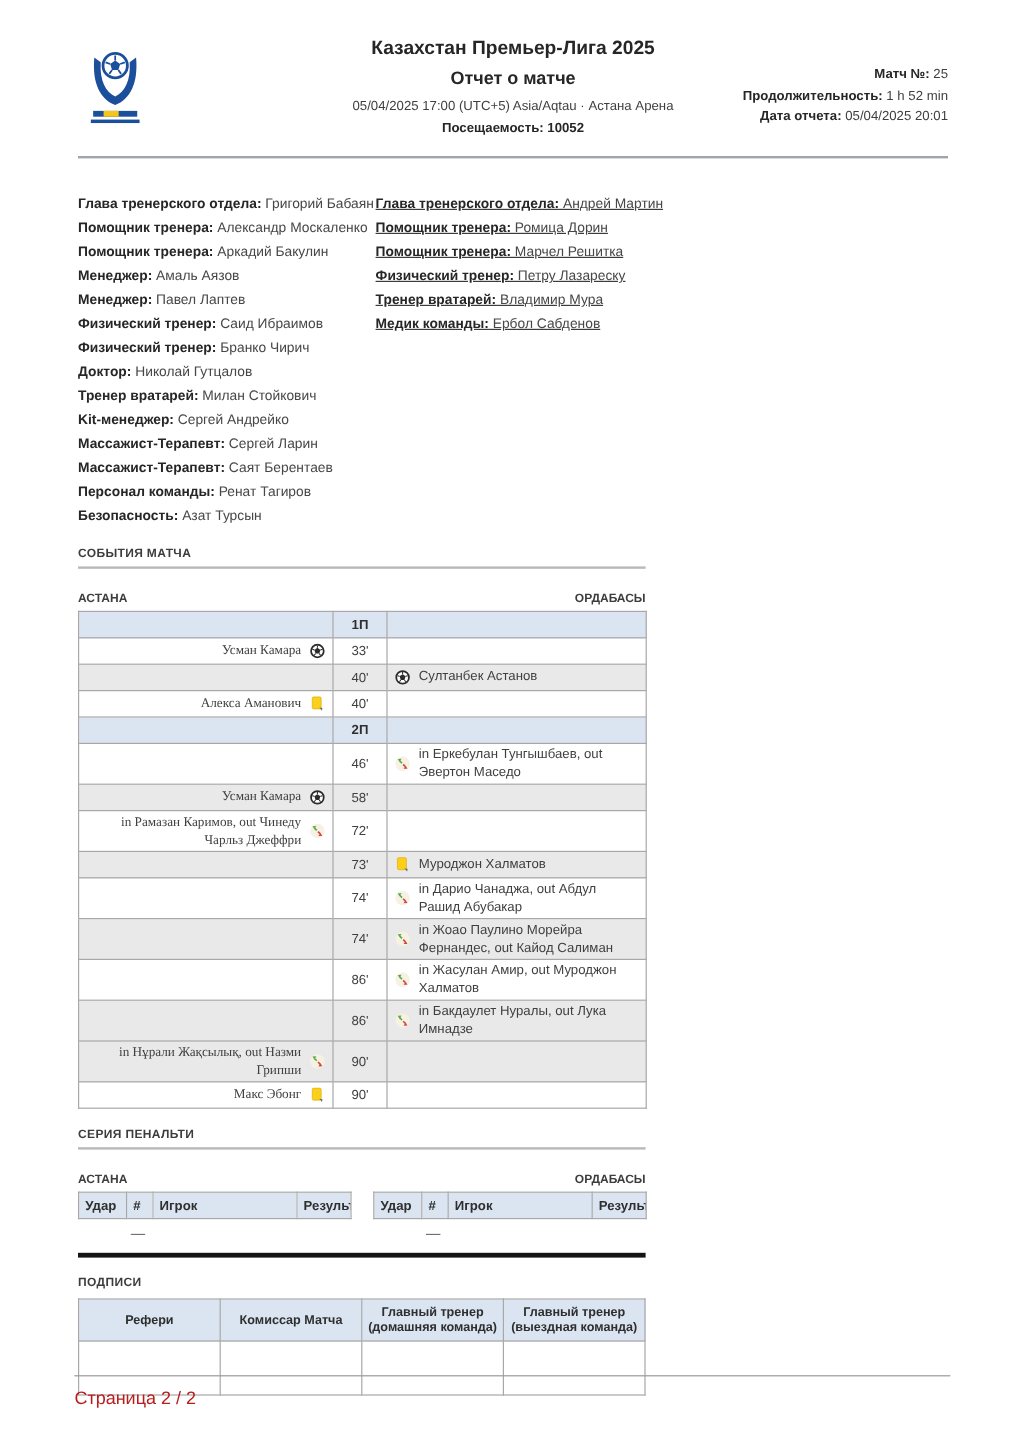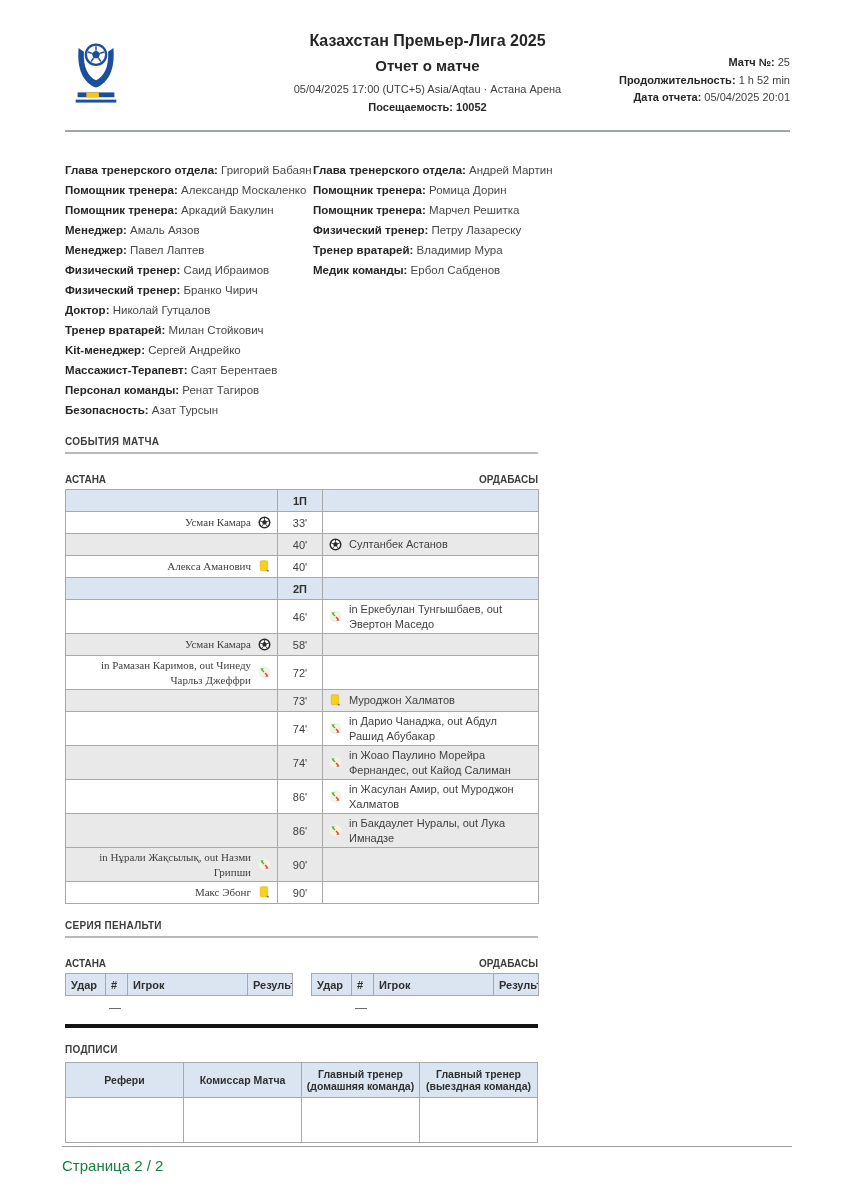--- a/index.html
+++ b/index.html
@@ -13,21 +13,21 @@
   .league{font-size:16px;font-weight:bold;color:#262626;margin-bottom:7px;}
   .rtitle{font-size:15px;font-weight:bold;color:#262626;margin-bottom:9px;}
   .dline{font-size:11px;color:#3f3f3f;margin-bottom:6px;}
   .aline{font-size:11px;color:#262626;font-weight:bold;}
   .hdr-right{position:absolute;right:0;top:26px;text-align:right;font-size:11px;line-height:17.5px;color:#3f3f3f;}
   .hdr-right b,.aline b{color:#262626;}
   .hdr-rule{border:none;border-top:2px solid #a0a5ab;margin:12px 0 0 0;}
   
   .staff{display:flex;margin-top:28px;}
   .staff-col-home{width:248px;}
-  .staff-col-away{flex:1;}
+  .staff-col-away{flex:1;text-decoration:underline;}
   .staff-line{font-size:11.5px;line-height:20px;white-space:nowrap;color:#474747;}
   .staff-line b{color:#262626;}
   
   .sec-title{font-size:10px;font-weight:bold;color:#3d3d3d;letter-spacing:.3px;margin-top:16px;}
   .sec-rule{border:none;border-top:2px solid #b9b9b9;margin:5px 0 0 0;width:473px;}
   .teams-row{width:473px;display:flex;justify-content:space-between;font-size:10px;font-weight:bold;
              color:#3d3d3d;margin:20px 0 4px;}
   
   .ev-table{width:473px;border-collapse:collapse;table-layout:fixed;font-size:11px;color:#3f3f3f;
             border:1px solid #7f7f7f;}
@@ -52,21 +52,21 @@
   .thick-rule{width:473px;height:4px;background:#141414;margin-top:9px;}
   
   .sig-table{width:473px;border-collapse:collapse;table-layout:fixed;font-size:10.5px;margin-top:7px;
              border:1px solid #7f7f7f;}
   .sig-table th{border:1px solid var(--border,#a8a8a8);background:var(--table-header-bg,#dbe5f1);
                 font-weight:bold;text-align:center;vertical-align:middle;padding:3px 4px;height:28px;color:#2f2f2f;}
   .sig-table td{border:1px solid var(--border,#a8a8a8);height:42px;}
   
   .footer{position:absolute;left:62px;right:56px;top:1146px;}
   .foot-rule{border:none;border-top:1px solid #9a9a9a;margin:0;}
-  .page-num{font-size:15px;color:#15803d;margin-top:10px;}
+  .page-num{font-size:15px;color:#b91c1c;margin-top:10px;}
 </style>
 </head>
 <body>
 
 <div class="page">
 
   <header class="hdr">
     <div class="logo">
       <svg viewBox="0 0 60 72" width="58" height="70">
         <circle cx="30" cy="15" r="10.5" fill="#fff" stroke="#1b4e9b" stroke-width="2.4"></circle>
@@ -97,20 +97,21 @@
         <div class="staff-line"><b>Глава тренерского отдела:</b><span> Григорий Бабаян</span></div>
         <div class="staff-line"><b>Помощник тренера:</b><span> Александр Москаленко</span></div>
         <div class="staff-line"><b>Помощник тренера:</b><span> Аркадий Бакулин</span></div>
         <div class="staff-line"><b>Менеджер:</b><span> Амаль Аязов</span></div>
         <div class="staff-line"><b>Менеджер:</b><span> Павел Лаптев</span></div>
         <div class="staff-line"><b>Физический тренер:</b><span> Саид Ибраимов</span></div>
         <div class="staff-line"><b>Физический тренер:</b><span> Бранко Чирич</span></div>
         <div class="staff-line"><b>Доктор:</b><span> Николай Гутцалов</span></div>
         <div class="staff-line"><b>Тренер вратарей:</b><span> Милан Стойкович</span></div>
         <div class="staff-line"><b>Kit-менеджер:</b><span> Сергей Андрейко</span></div>
+        <div class="staff-line"><b>Массажист-Терапевт:</b><span> Сергей Ларин</span></div>
         <div class="staff-line"><b>Массажист-Терапевт:</b><span> Саят Берентаев</span></div>
         <div class="staff-line"><b>Персонал команды:</b><span> Ренат Тагиров</span></div>
         <div class="staff-line"><b>Безопасность:</b><span> Азат Турсын</span></div>
       </div>
     <div class="staff-col-away" id="staff-away">
         <div class="staff-line"><b>Глава тренерского отдела:</b><span> Андрей Мартин</span></div>
         <div class="staff-line"><b>Помощник тренера:</b><span> Ромица Дорин</span></div>
         <div class="staff-line"><b>Помощник тренера:</b><span> Марчел Решитка</span></div>
         <div class="staff-line"><b>Физический тренер:</b><span> Петру Лазареску</span></div>
         <div class="staff-line"><b>Тренер вратарей:</b><span> Владимир Мура</span></div>

